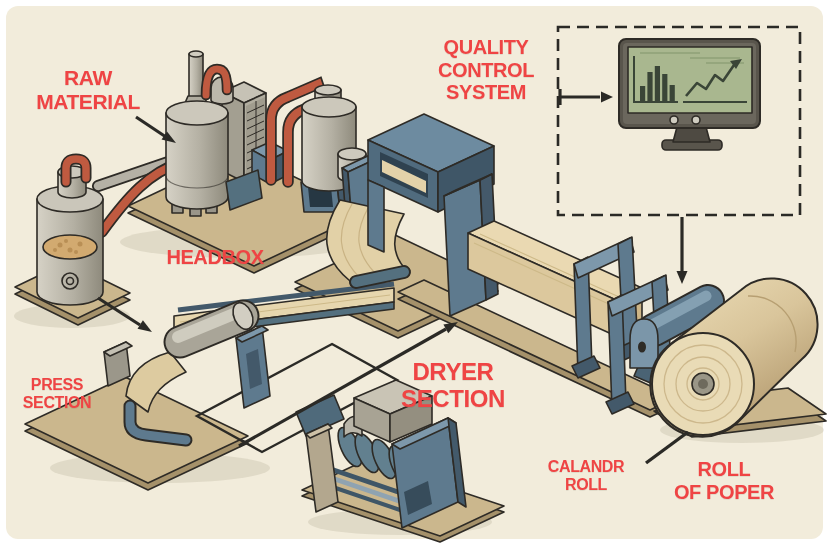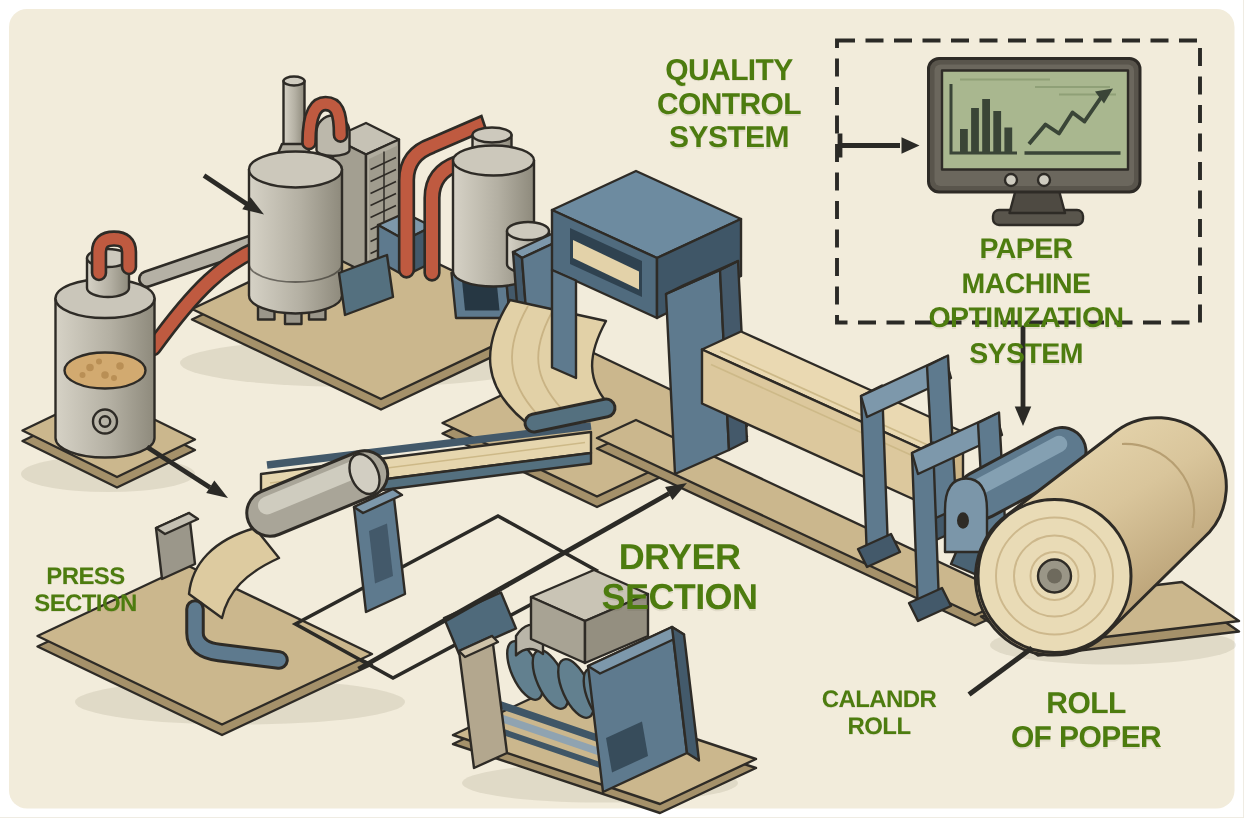--- a/index.html
+++ b/index.html
@@ -1,21 +1,21 @@
 <!DOCTYPE html>
 <html><head>
 <meta charset="utf-8">
 <style>
   html,body{margin:0;padding:0;background:#e8e4da;}
   .stage{position:relative;width:829px;height:545px;background:#ffffff;overflow:hidden;
          font-family:"Liberation Sans",sans-serif;}
   .art{position:absolute;inset:6px;border-radius:12px;background:#f2ecdb;}
   svg.scene{position:absolute;left:0;top:0;width:829px;height:545px;}
   .label{position:absolute;transform:translateX(-50%);text-align:center;
-         color:#4d7c0f;font-weight:700;white-space:pre-line;
+         color:#ef4444;font-weight:700;white-space:pre-line;
          letter-spacing:-0.4px;line-height:1.13;
          text-shadow:0 1px 0 rgba(80,70,50,0.10);}
   .o{stroke:#2e2b26;stroke-width:1.6;stroke-linejoin:round;}
   .o2{stroke:#2e2b26;stroke-width:2;stroke-linejoin:round;}
   .nofill{fill:none;}
 </style>
 </head>
 <body>
 
 <div class="stage">
@@ -342,25 +342,26 @@
           <line x1="683" y1="102" x2="747" y2="102" stroke="#3a4537" stroke-width="2.2"></line>
           <path d="M 686,96 L 697,83 L 706,89 L 715,75 L 723,81 L 734,65" fill="none" stroke="#3a4537" stroke-width="2.6" stroke-linejoin="round"></path>
           <polygon points="742,59 730,61 736,69" fill="#3a4537"></polygon>
         </g>
         <circle cx="674" cy="120" r="4" class="o" fill="#cfccc0"></circle>
         <circle cx="696" cy="120" r="4" class="o" fill="#cfccc0"></circle>
       </g>
     </g>
   </svg>
 
+  <div class="label" style="left:88px;top:66px;font-size:21px;">RAW
+MATERIAL</div>
+  <div class="label" style="left:215px;top:246px;font-size:20px;">HEADBOX</div>
   <div class="label" style="left:486px;top:36px;font-size:20px;">QUALITY
 CONTROL
 SYSTEM</div>
-  <div class="label" style="left:684px;top:155px;font-size:19px;line-height:1.22;">PAPER MACHINE
-OPTIMIZATION SYSTEM</div>
   <div class="label" style="left:57px;top:376px;font-size:16px;">PRESS
 SECTION</div>
   <div class="label" style="left:453px;top:358px;font-size:24px;">DRYER
 SECTION</div>
   <div class="label" style="left:586px;top:458px;font-size:16px;">CALANDR
 ROLL</div>
   <div class="label" style="left:724px;top:458px;font-size:20px;">ROLL
 OF POPER</div>
 </div>
 

